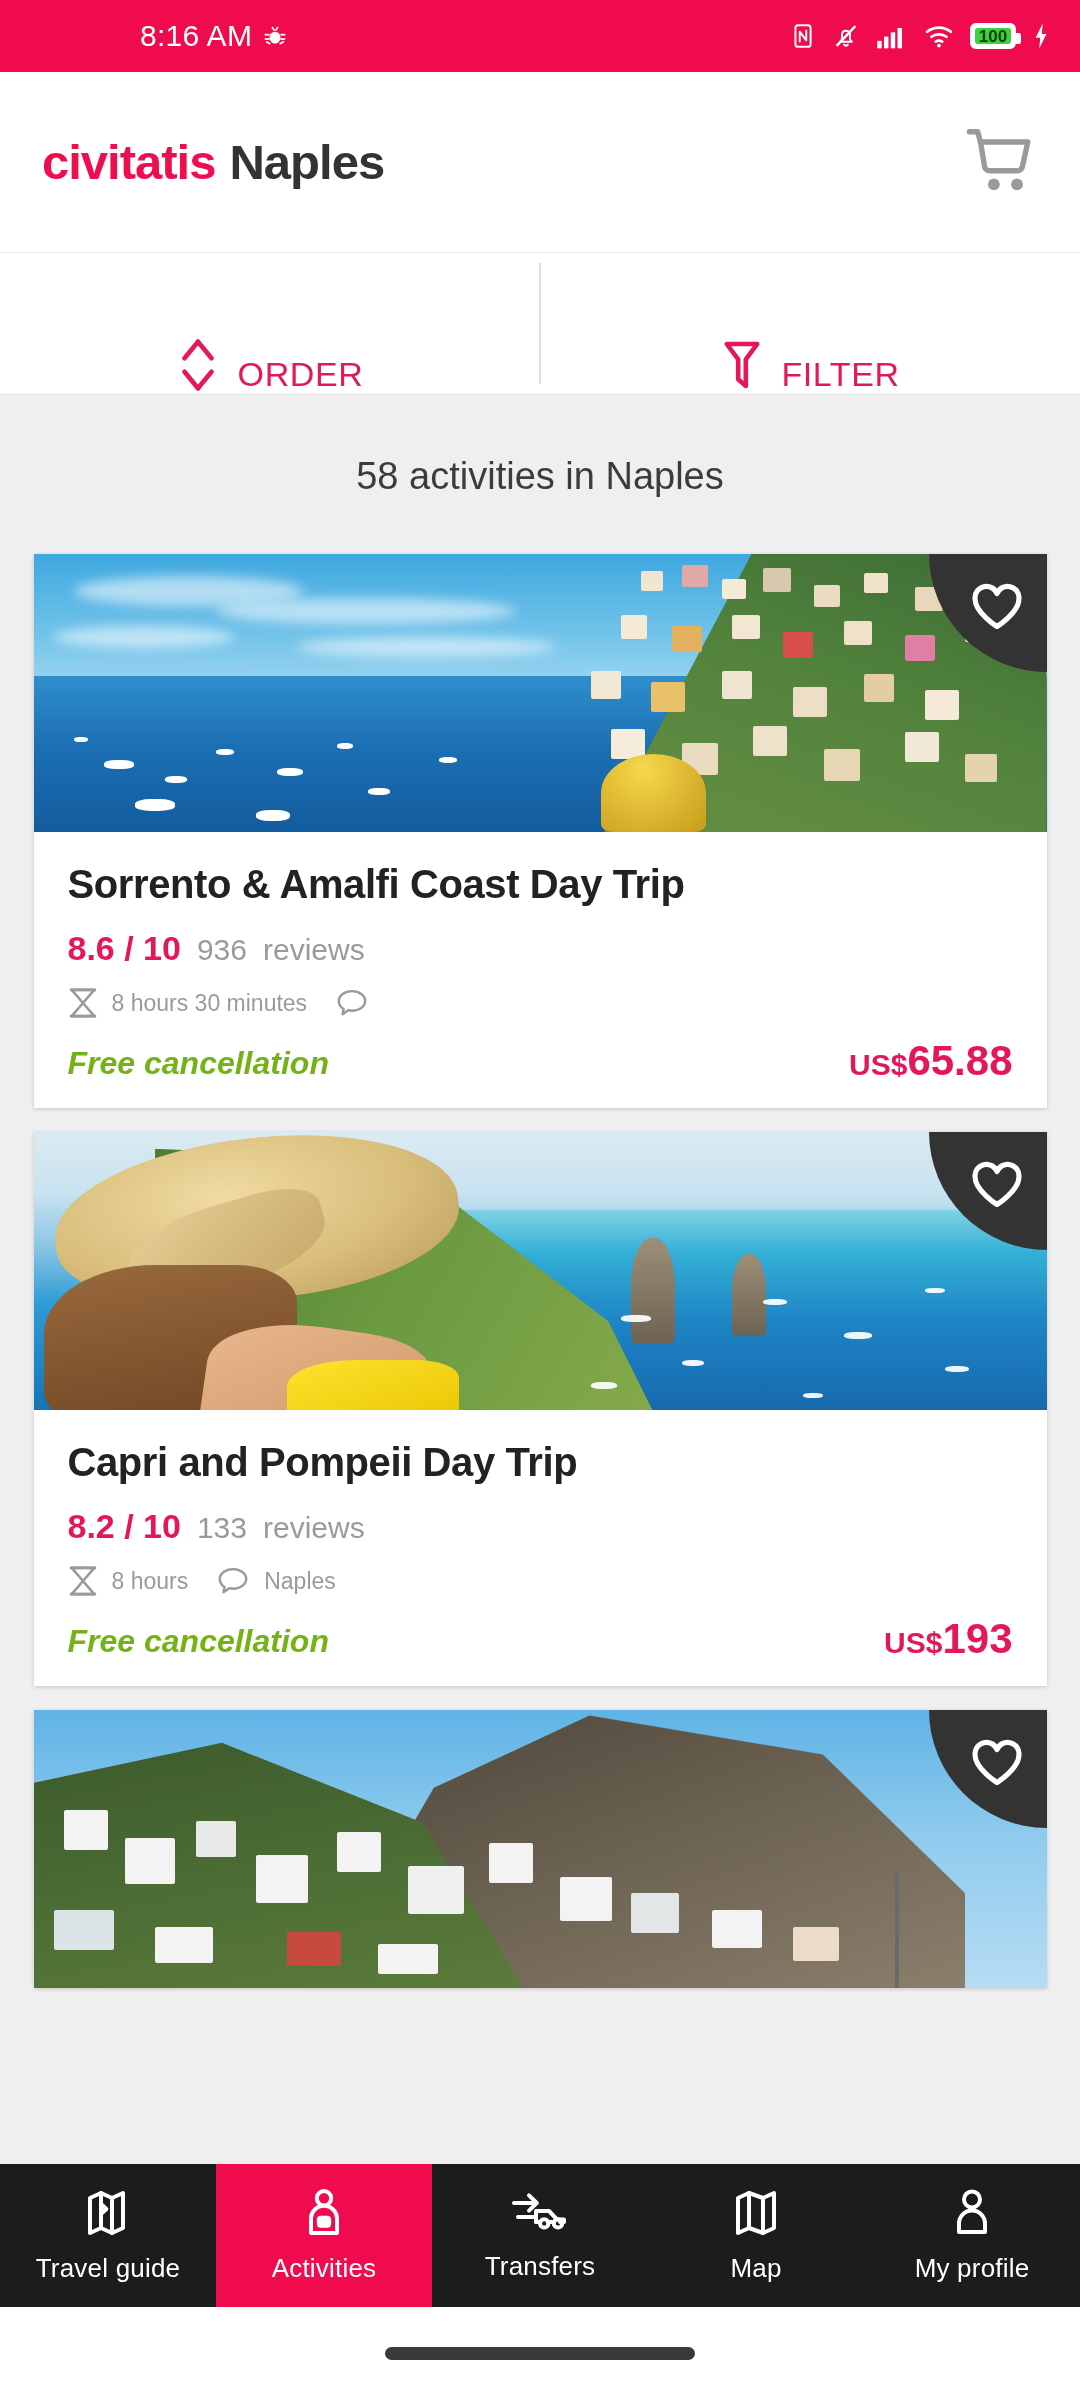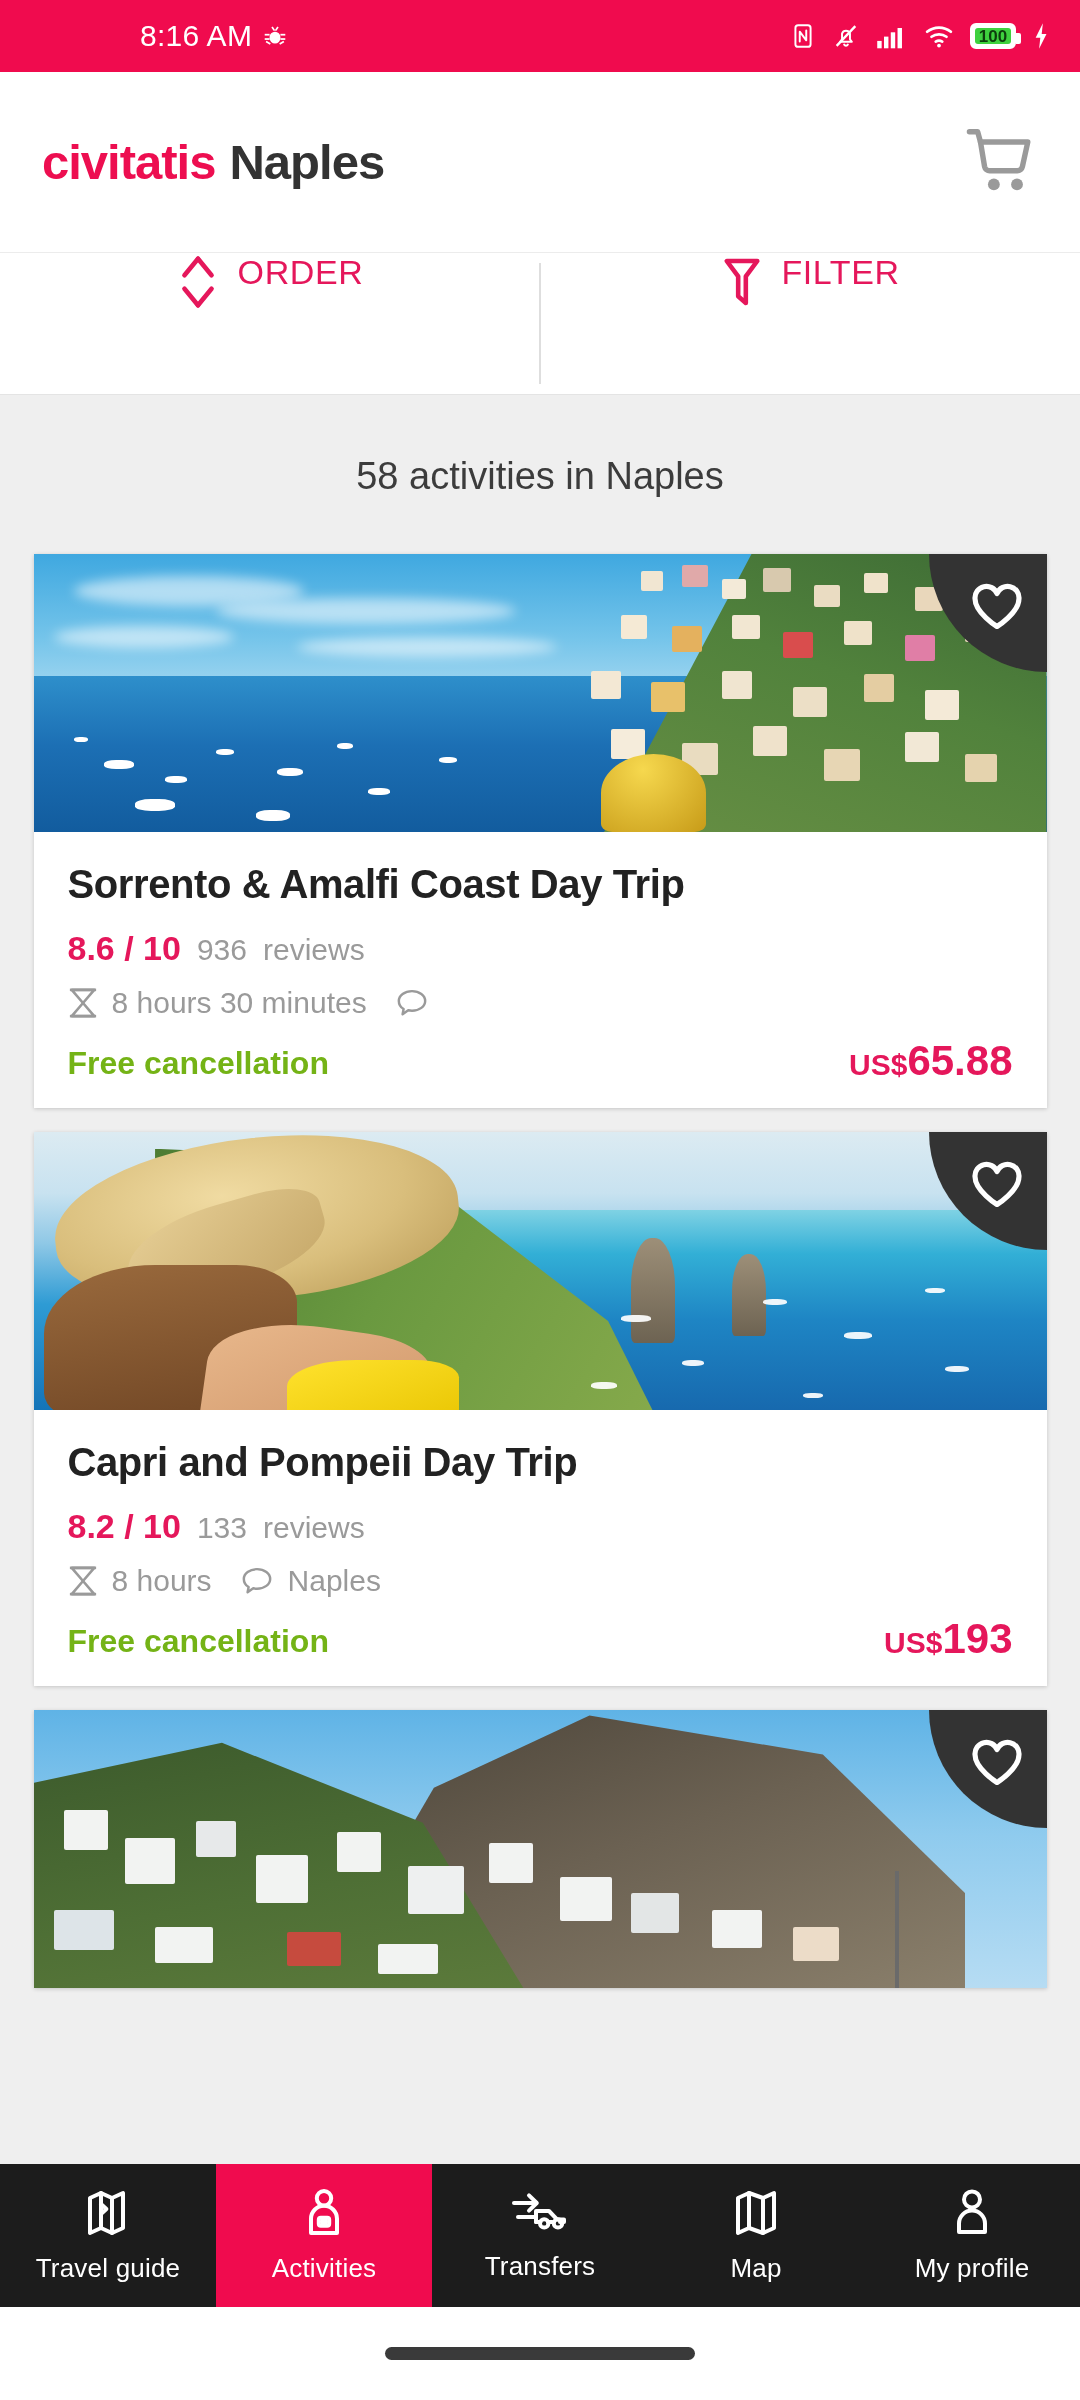--- a/index.html
+++ b/index.html
@@ -48,21 +48,21 @@
   .logo .city{ color:#333333; }
   .cart{ margin-left:auto; }
 
   
   .toolbar{
     position:absolute; top:252px; left:0; width:1080px; height:143px;
     background:#ffffff; display:flex;
     border-top:1px solid #ececec; border-bottom:1px solid #e4e4e4;
   }
   .tool-btn{
-    flex:1; display:flex; align-items:flex-start; justify-content:center; gap:18px;
+    flex:1; display:flex; align-items:flex-end; justify-content:center; gap:18px;
     color:#E5175B; font-size:34px; font-weight:500; letter-spacing:.6px;
     background:#ffffff;
   }
   .tool-divider{ width:2px; background:#dedede; margin:10px 0; }
 
   
   .content{
     position:absolute; top:395px; left:0; width:1080px; height:1670px;
     background:#efefef; overflow:hidden;
   }
@@ -86,23 +86,23 @@
   .card-body{ padding:30px 34px 26px; }
   .card-title{
     font-size:40px; font-weight:700; color:#222222; letter-spacing:-.4px;
     margin-bottom:22px;
   }
   .rating-row{ display:flex; align-items:baseline; gap:16px; margin-bottom:18px; }
   .rating{ font-size:34px; font-weight:700; color:#E5175B; }
   .reviews-n{ font-size:30px; color:#9a9a9a; }
   .reviews-l{ font-size:30px; color:#9a9a9a; }
   .meta-row{ display:flex; align-items:center; gap:14px; margin-bottom:20px; color:#9a9a9a; }
-  .meta-text{ font-size:30px; color:#9a9a9a; }
+  .meta-text{ font-size:23px; color:#9a9a9a; }
   .bottom-row{ display:flex; align-items:flex-end; }
-  .free-cancel{ font-size:32px; color:#74B316; font-weight:600; }
+  .free-cancel{ font-size:32px; color:#74B316; font-weight:600;font-style:italic; }
   .price{ margin-left:auto; color:#E5175B; font-weight:700; line-height:1; }
   .price .cur{ font-size:30px; }
   .price .amt{ font-size:42px; }
 
   
   .scene{ position:absolute; inset:0; }
 
   
   .amalfi .sky{
     position:absolute; inset:0;

